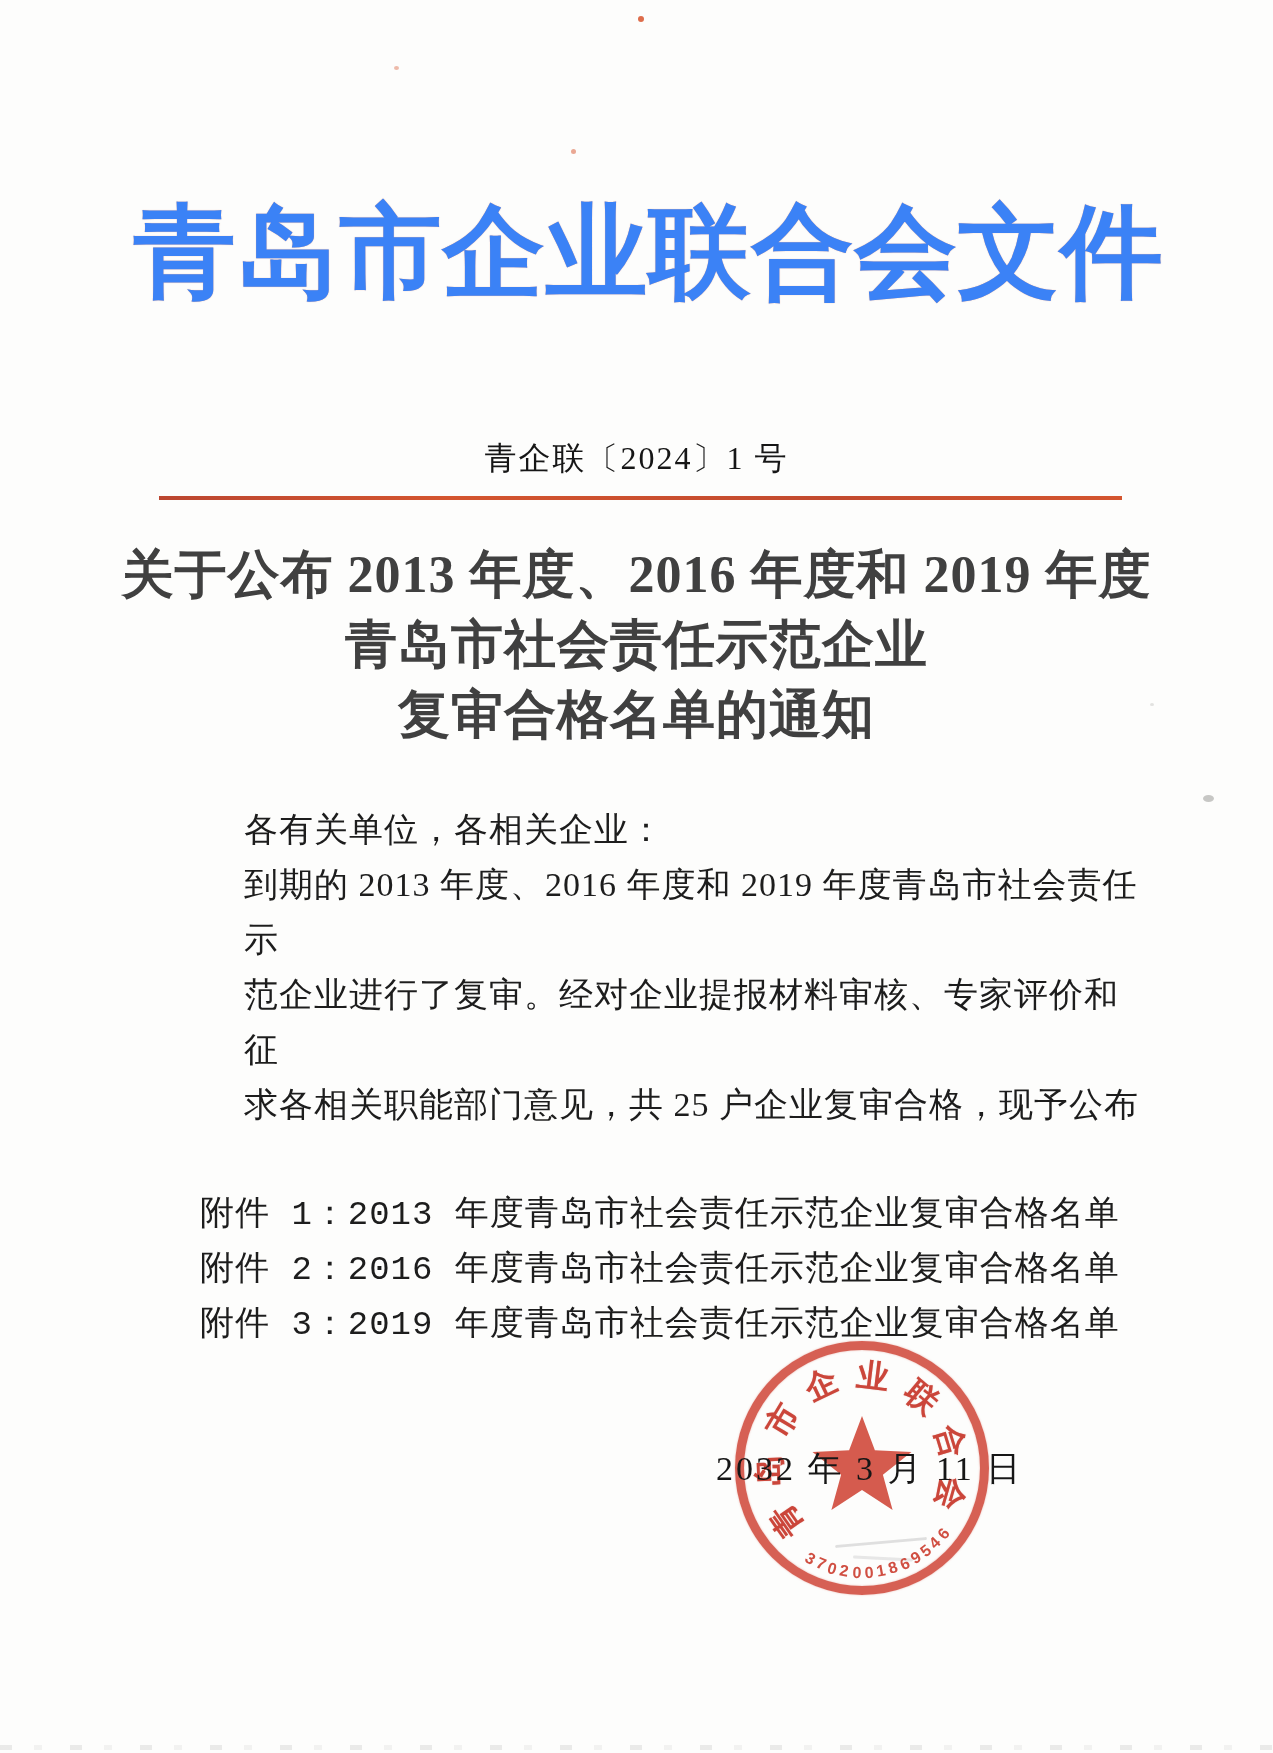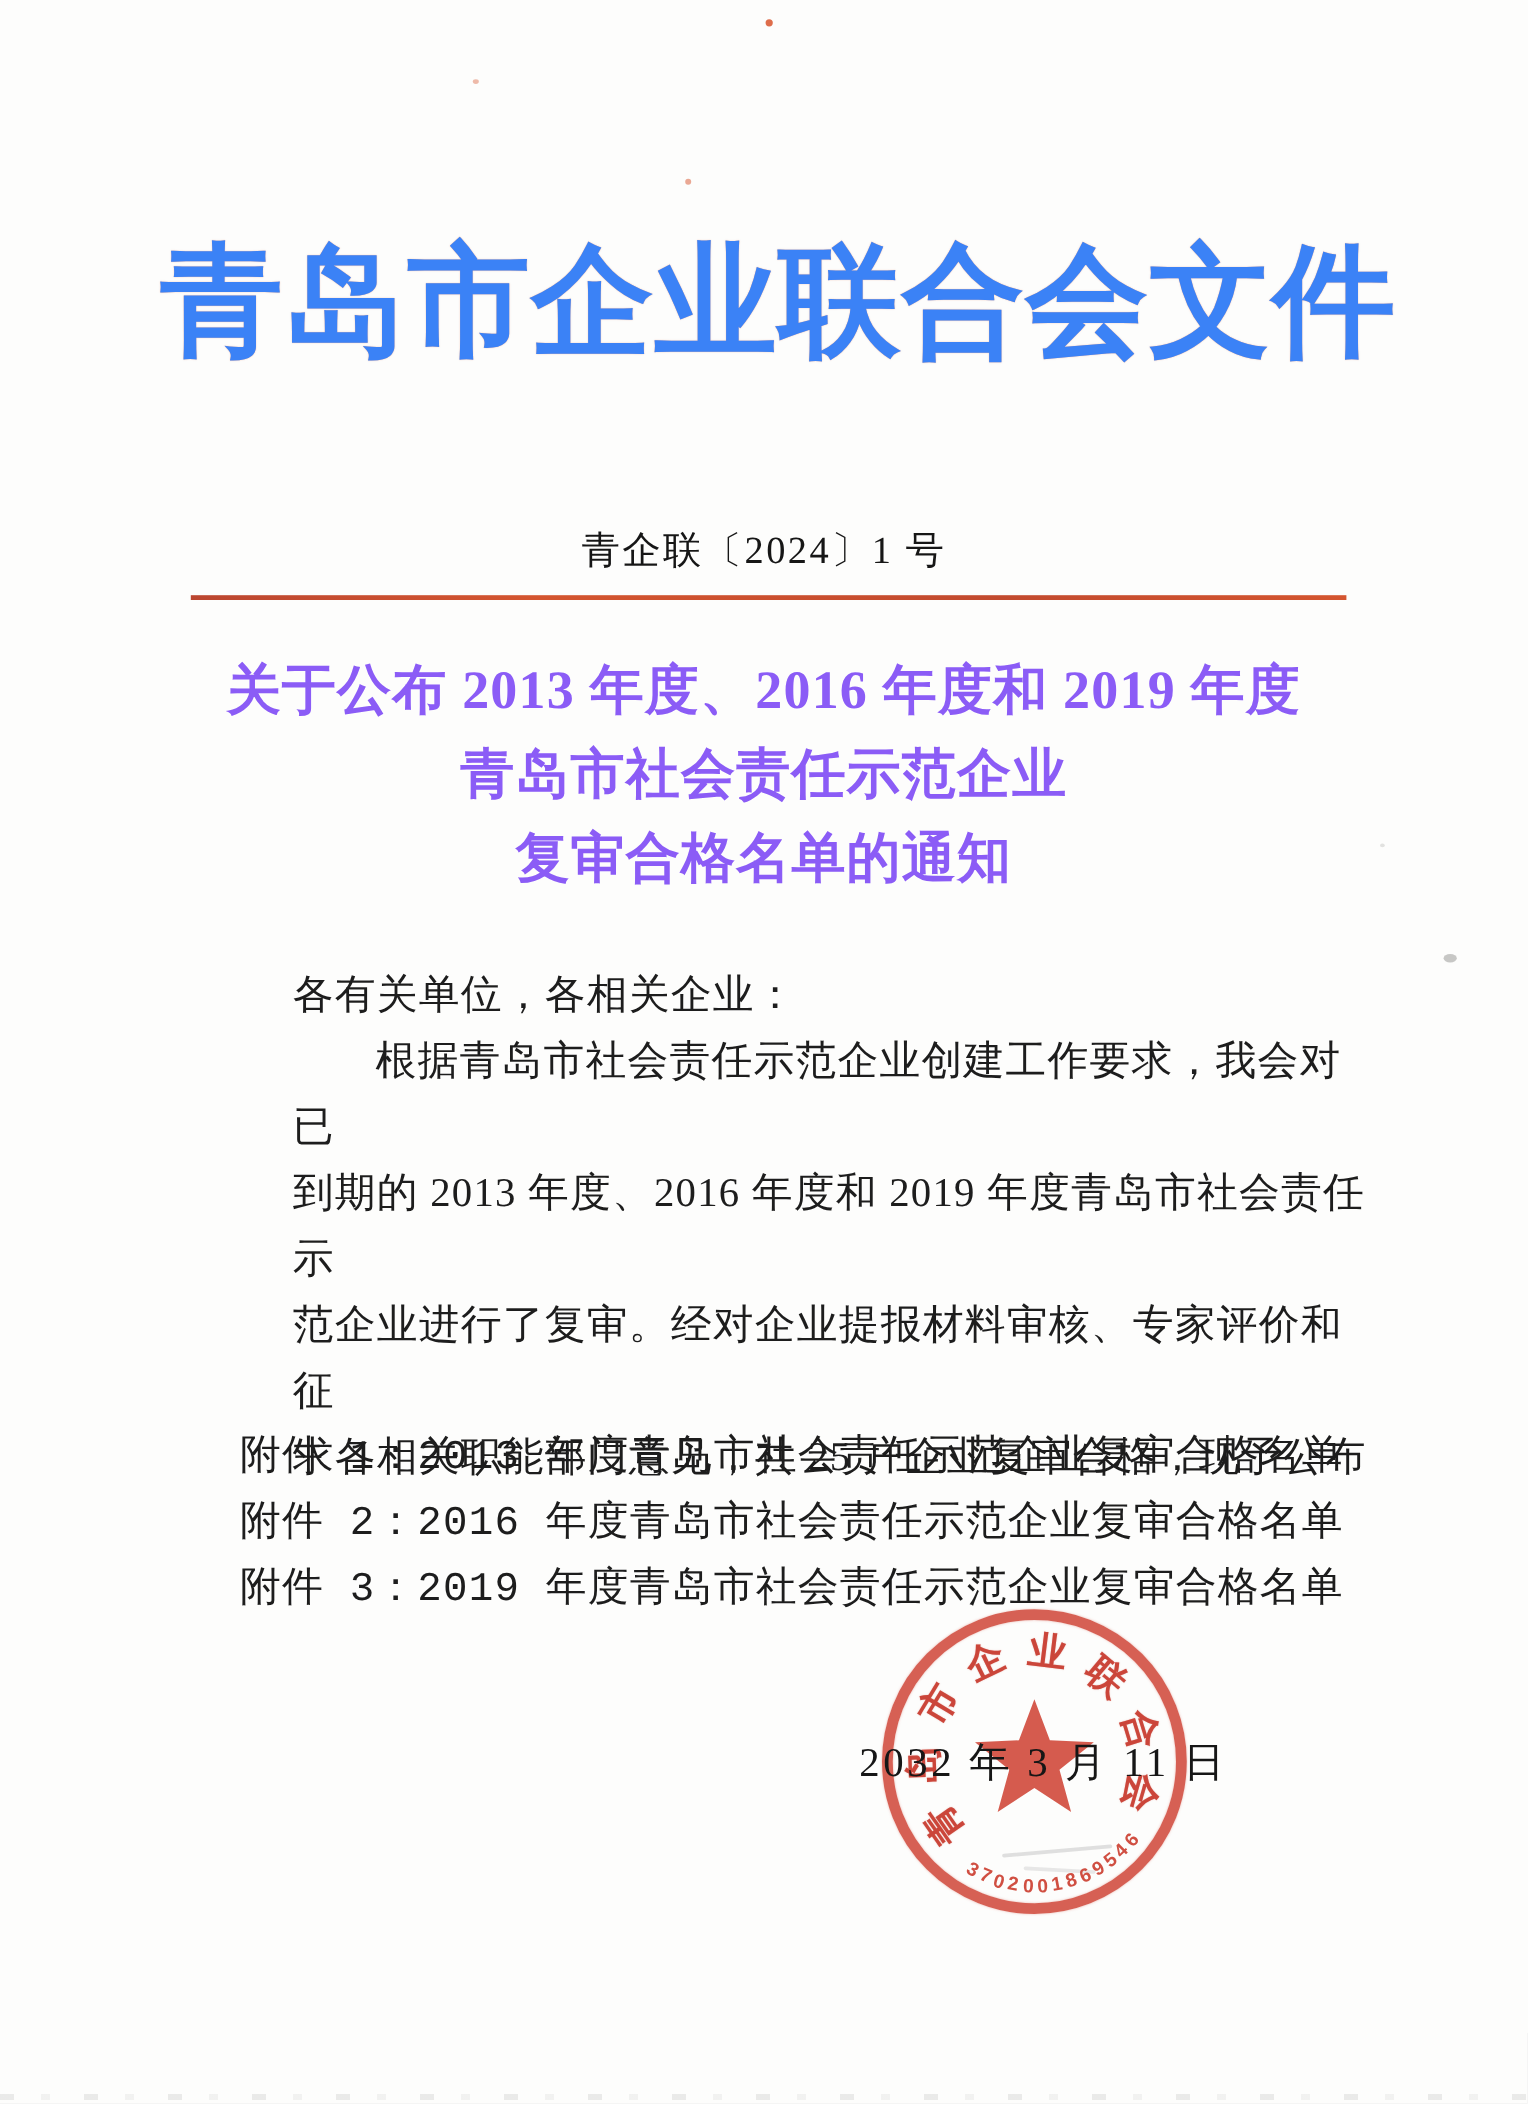--- a/index.html
+++ b/index.html
@@ -34,23 +34,23 @@
     letter-spacing:2px;
   }
   .red-rule{
     position:absolute;top:496px;left:159px;
     width:963px;height:4px;
     background:linear-gradient(90deg,#bb4630,#d4552f 30%,#c24a2e 70%,#d4552f);
   }
   .doc-title{
     position:absolute;top:540px;left:0;width:100%;
     text-align:center;
-    font-size:45px;line-height:70px;
+    font-size:52px;line-height:70px;
     font-weight:bold;
-    color:#8b5cf6;
+    color:#404040;
     letter-spacing:1px;
   }
   .main-text{
     position:absolute;top:802px;left:200px;width:900px;
     font-size:34px;line-height:55px;
     letter-spacing:1px;
     color:#1d1d1d;
     margin-left:44px;
   }
   .main-text .indent{ text-indent:69px; }
@@ -129,21 +129,20 @@
   <div class="red-rule"></div>
 
   <div class="doc-title">
     <div>关于公布 2013 年度、2016 年度和 2019 年度</div>
     <div>青岛市社会责任示范企业</div>
     <div>复审合格名单的通知</div>
   </div>
 
   <div class="main-text">
     <div>各有关单位，各相关企业：</div>
-    <div class="indent">根据青岛市社会责任示范企业创建工作要求，我会对已</div>
     <div>到期的 2013 年度、2016 年度和 2019 年度青岛市社会责任示</div>
     <div>范企业进行了复审。经对企业提报材料审核、专家评价和征</div>
     <div>求各相关职能部门意见，共 25 户企业复审合格，现予公布</div>
   </div>
 
   <div class="attachments">
     <div>附件 1：2013 年度青岛市社会责任示范企业复审合格名单</div>
     <div>附件 2：2016 年度青岛市社会责任示范企业复审合格名单</div>
     <div>附件 3：2019 年度青岛市社会责任示范企业复审合格名单</div>
   </div>

